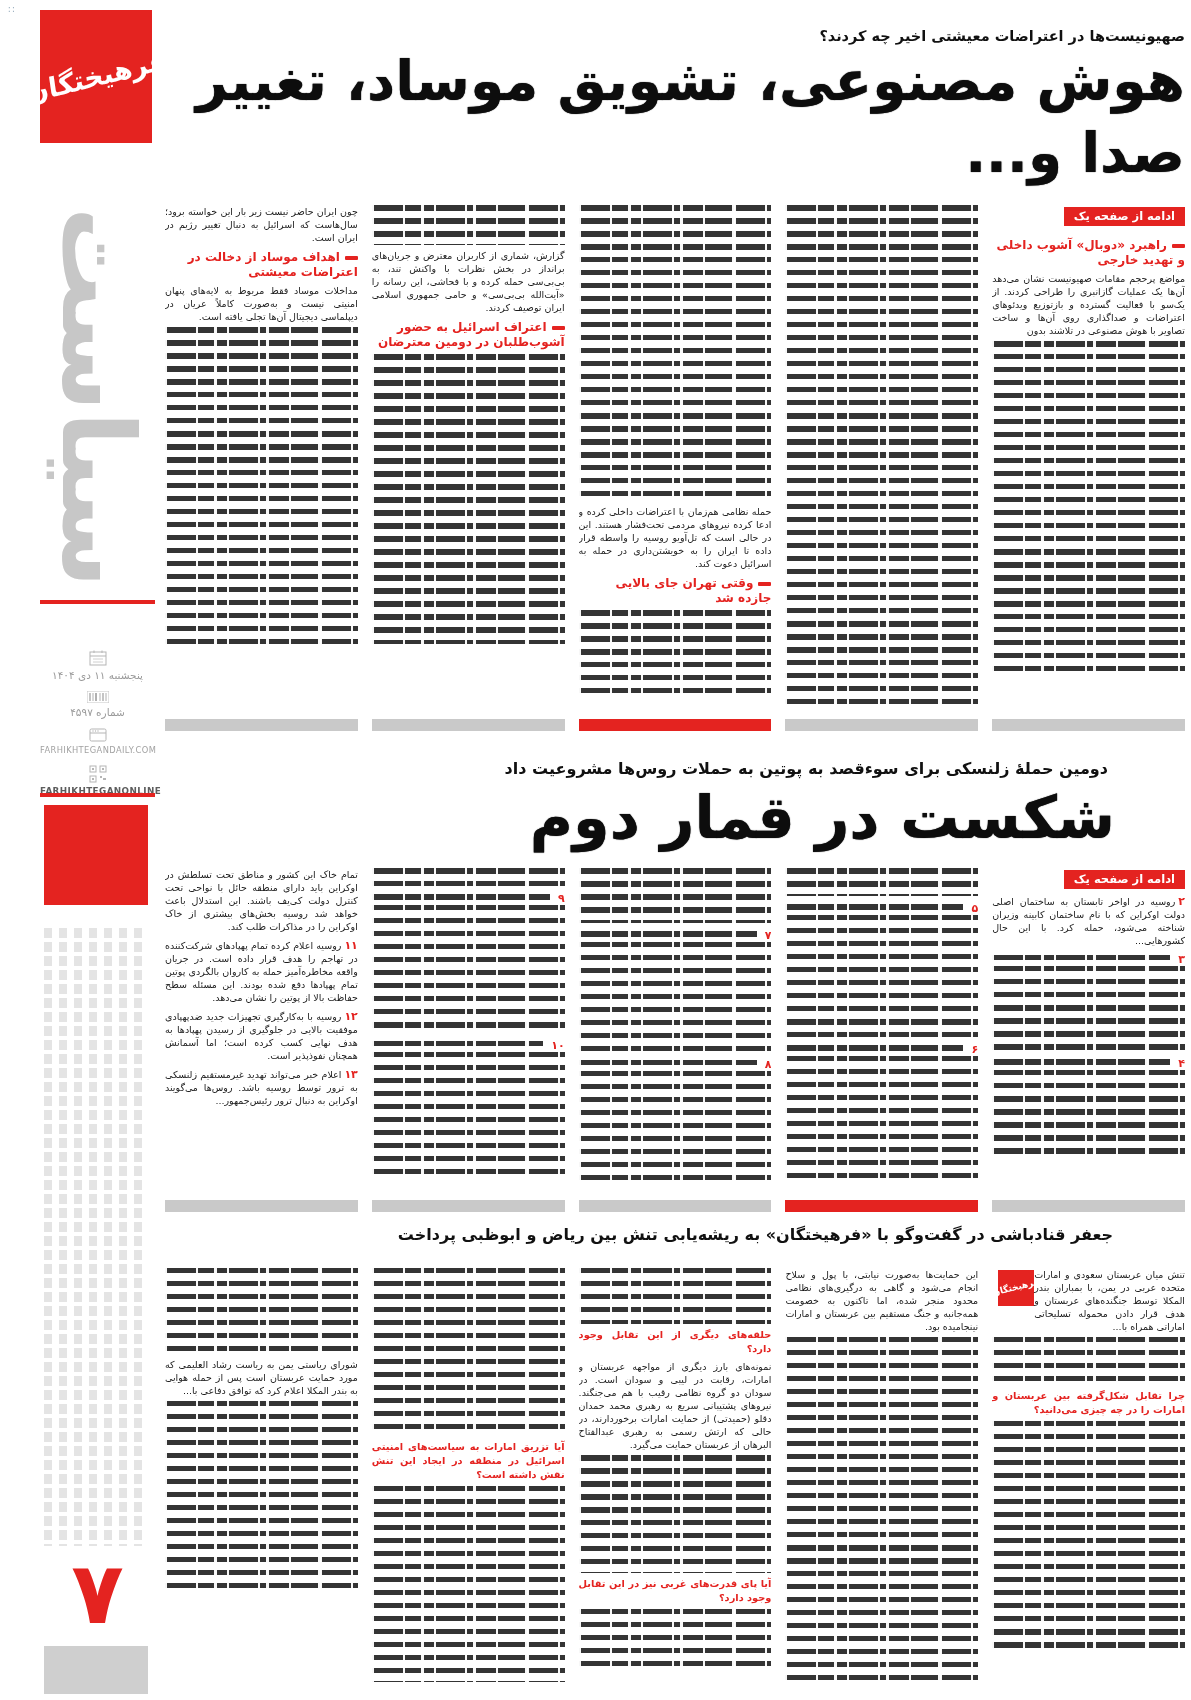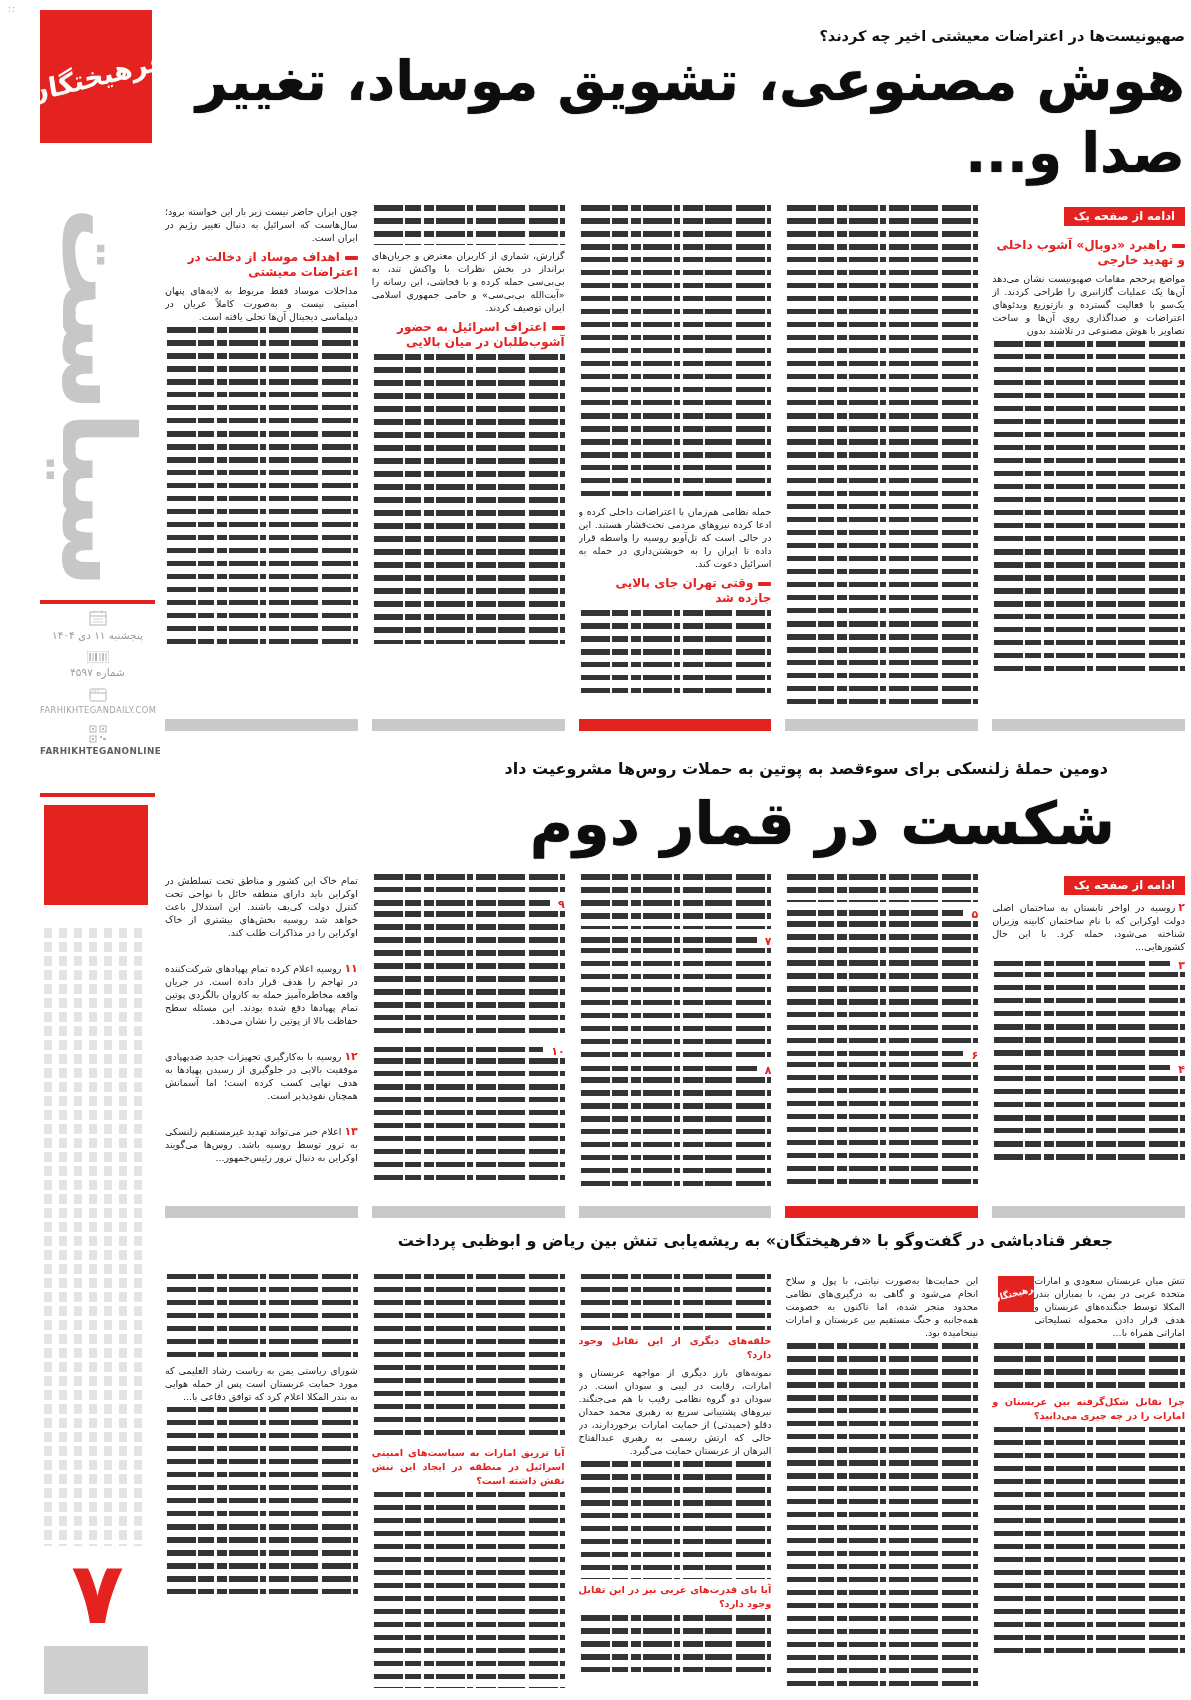--- a/index.html
+++ b/index.html
@@ -36,21 +36,21 @@
 
   
   :root { --red:#e42320; }
   #main { position:absolute; left:165px; top:0; width:1020px; direction:rtl; color:#1c1c1c; }
   .kicker { font-weight:bold; text-align:right; color:#111; }
   #k1 { margin-top:28px; font-size:14.5px; }
   #k2 { margin-top:28px; font-size:16px; padding-left:0; padding-right:77px; }
   #k3 { margin-top:13px; font-size:16px; padding-right:72px; }
   .headline { font-weight:bold; color:#0d0d0d; text-align:right; letter-spacing:-1px; text-shadow:0 0 1px #0d0d0d; }
   #h1 { font-size:55px; line-height:1.3; margin-top:2px; }
-  #h2 { font-size:59px; line-height:1.15; padding-right:70px; margin-top:12px; }
+  #h2 { font-size:59px; line-height:1.15; padding-right:70px; margin-top:6px; }
   #h3 { font-size:59px; line-height:1.15; padding-right:58px; margin-top:4px; }
 
   .cols { display:grid; grid-template-columns:repeat(5,1fr); gap:14px; direction:rtl; }
   .a1 { margin-top:16px; height:500px; }
   .a2 { margin-top:16px; height:324px; }
   .a3 { margin-top:24px; height:420px; }
   .col { overflow:hidden; }
 
   .divrow { display:grid; grid-template-columns:repeat(5,1fr); gap:14px; direction:rtl; height:12px; }
   #div1 { margin-top:14px; } #div2 { margin-top:8px; }
@@ -67,38 +67,38 @@
     margin-left:5px; border-radius:1px; vertical-align:middle; }
   .q { color:var(--red); font-size:9.8px; font-weight:bold; line-height:14px; text-align:justify; }
   .tag { display:inline-block; background:var(--red); color:#fff; font-size:11.5px; font-weight:bold;
     padding:2px 10px 3px; margin-bottom:6px; }
   .num { color:var(--red); font-weight:bold; font-size:11px; padding-left:3px; }
   .irow { display:flex; gap:5px; align-items:flex-start; margin-top:6px; }
   .irow .fl { flex:1; height:10px; margin-top:2px; }
   .mini-logo { float:left; width:36px; height:36px; background:var(--red); margin:2px 0 2px 6px;
     display:flex; align-items:center; justify-content:center; }
   .mini-logo span { color:#fff; font-size:9px; font-weight:bold; transform:rotate(-14deg); white-space:nowrap; }
-  .mt4{margin-top:4px;} .mt6{margin-top:23px;}
+  .mt4{margin-top:4px;} .mt6{margin-top:6px;}
 </style>
 </head>
 <body>
 
 <div id="page">
 
   <div id="corner">∷</div>
 
   <div id="rail">
     <div class="logo-box">
       <span>فرهیختگان</span>
     </div>
   </div>
   <div id="section-vert">سیاست</div>
 
   <div class="rail-rule" style="top:600px"></div>
-  <div class="rail-meta" style="top:600px">
+  <div class="rail-meta" style="top:640px">
     <svg width="18" height="16" viewBox="0 0 18 16">
       <rect x="1" y="2" width="16" height="13" fill="none" stroke="#b5b5b5"></rect>
       <line x1="1" y1="6" x2="17" y2="6" stroke="#b5b5b5"></line>
       <line x1="5" y1="0.5" x2="5" y2="3" stroke="#b5b5b5"></line>
         <line x1="13" y1="0.5" x2="13" y2="3" stroke="#b5b5b5"></line>
       <line x1="4" y1="9" x2="14" y2="9" stroke="#d0d0d0"></line>
         <line x1="4" y1="12" x2="14" y2="12" stroke="#d0d0d0"></line>
     </svg>
     <div class="fa">پنجشنبه ۱۱ دی ۱۴۰۴</div>
     <svg width="22" height="12" viewBox="0 0 22 12">
@@ -154,21 +154,21 @@
       </div>
       <div class="col">
         <div class="fl" style="height:296px"></div>
         <p class="body mt4">حمله نظامی هم‌زمان با اعتراضات داخلی کرده و ادعا کرده نیروهای مردمی تحت‌فشار هستند. این در حالی است که تل‌آویو روسیه را واسطه قرار داده تا ایران را به خویشتن‌داری در حمله به اسرائیل دعوت کند.</p>
         <div class="sub">وقتی تهران جای بالایی جازده شد</div>
         <div class="fl" style="height:86px"></div>
       </div>
       <div class="col">
         <div class="fl" style="height:40px"></div>
         <p class="body mt4">گزارش، شماری از کاربران معترض و جریان‌های برانداز در بخش نظرات با واکنش تند، به بی‌بی‌سی حمله کرده و با فحاشی، این رسانه را «آیت‌الله بی‌بی‌سی» و حامی جمهوری اسلامی ایران توصیف کردند.</p>
-        <div class="sub">اعتراف اسرائیل به حضور آشوب‌طلبان در میان بالایی</div>
+        <div class="sub">اعتراف اسرائیل به حضور آشوب‌طلبان در دومین معترضان</div>
         <div class="fl" style="height:290px"></div>
       </div>
       <div class="col">
         <p class="body">چون ایران حاضر نیست زیر بار این خواسته برود؛ سال‌هاست که اسرائیل به دنبال تغییر رژیم در ایران است.</p>
         <div class="sub">اهداف موساد از دخالت در اعتراضات معیشتی</div>
         <p class="body">مداخلات موساد فقط مربوط به لایه‌های پنهان امنیتی نیست و به‌صورت کاملاً عریان در دیپلماسی دیجیتال آن‌ها تجلی یافته است.</p>
         <div class="fl mt4" style="height:320px"></div>
       </div>
     </div>
 

